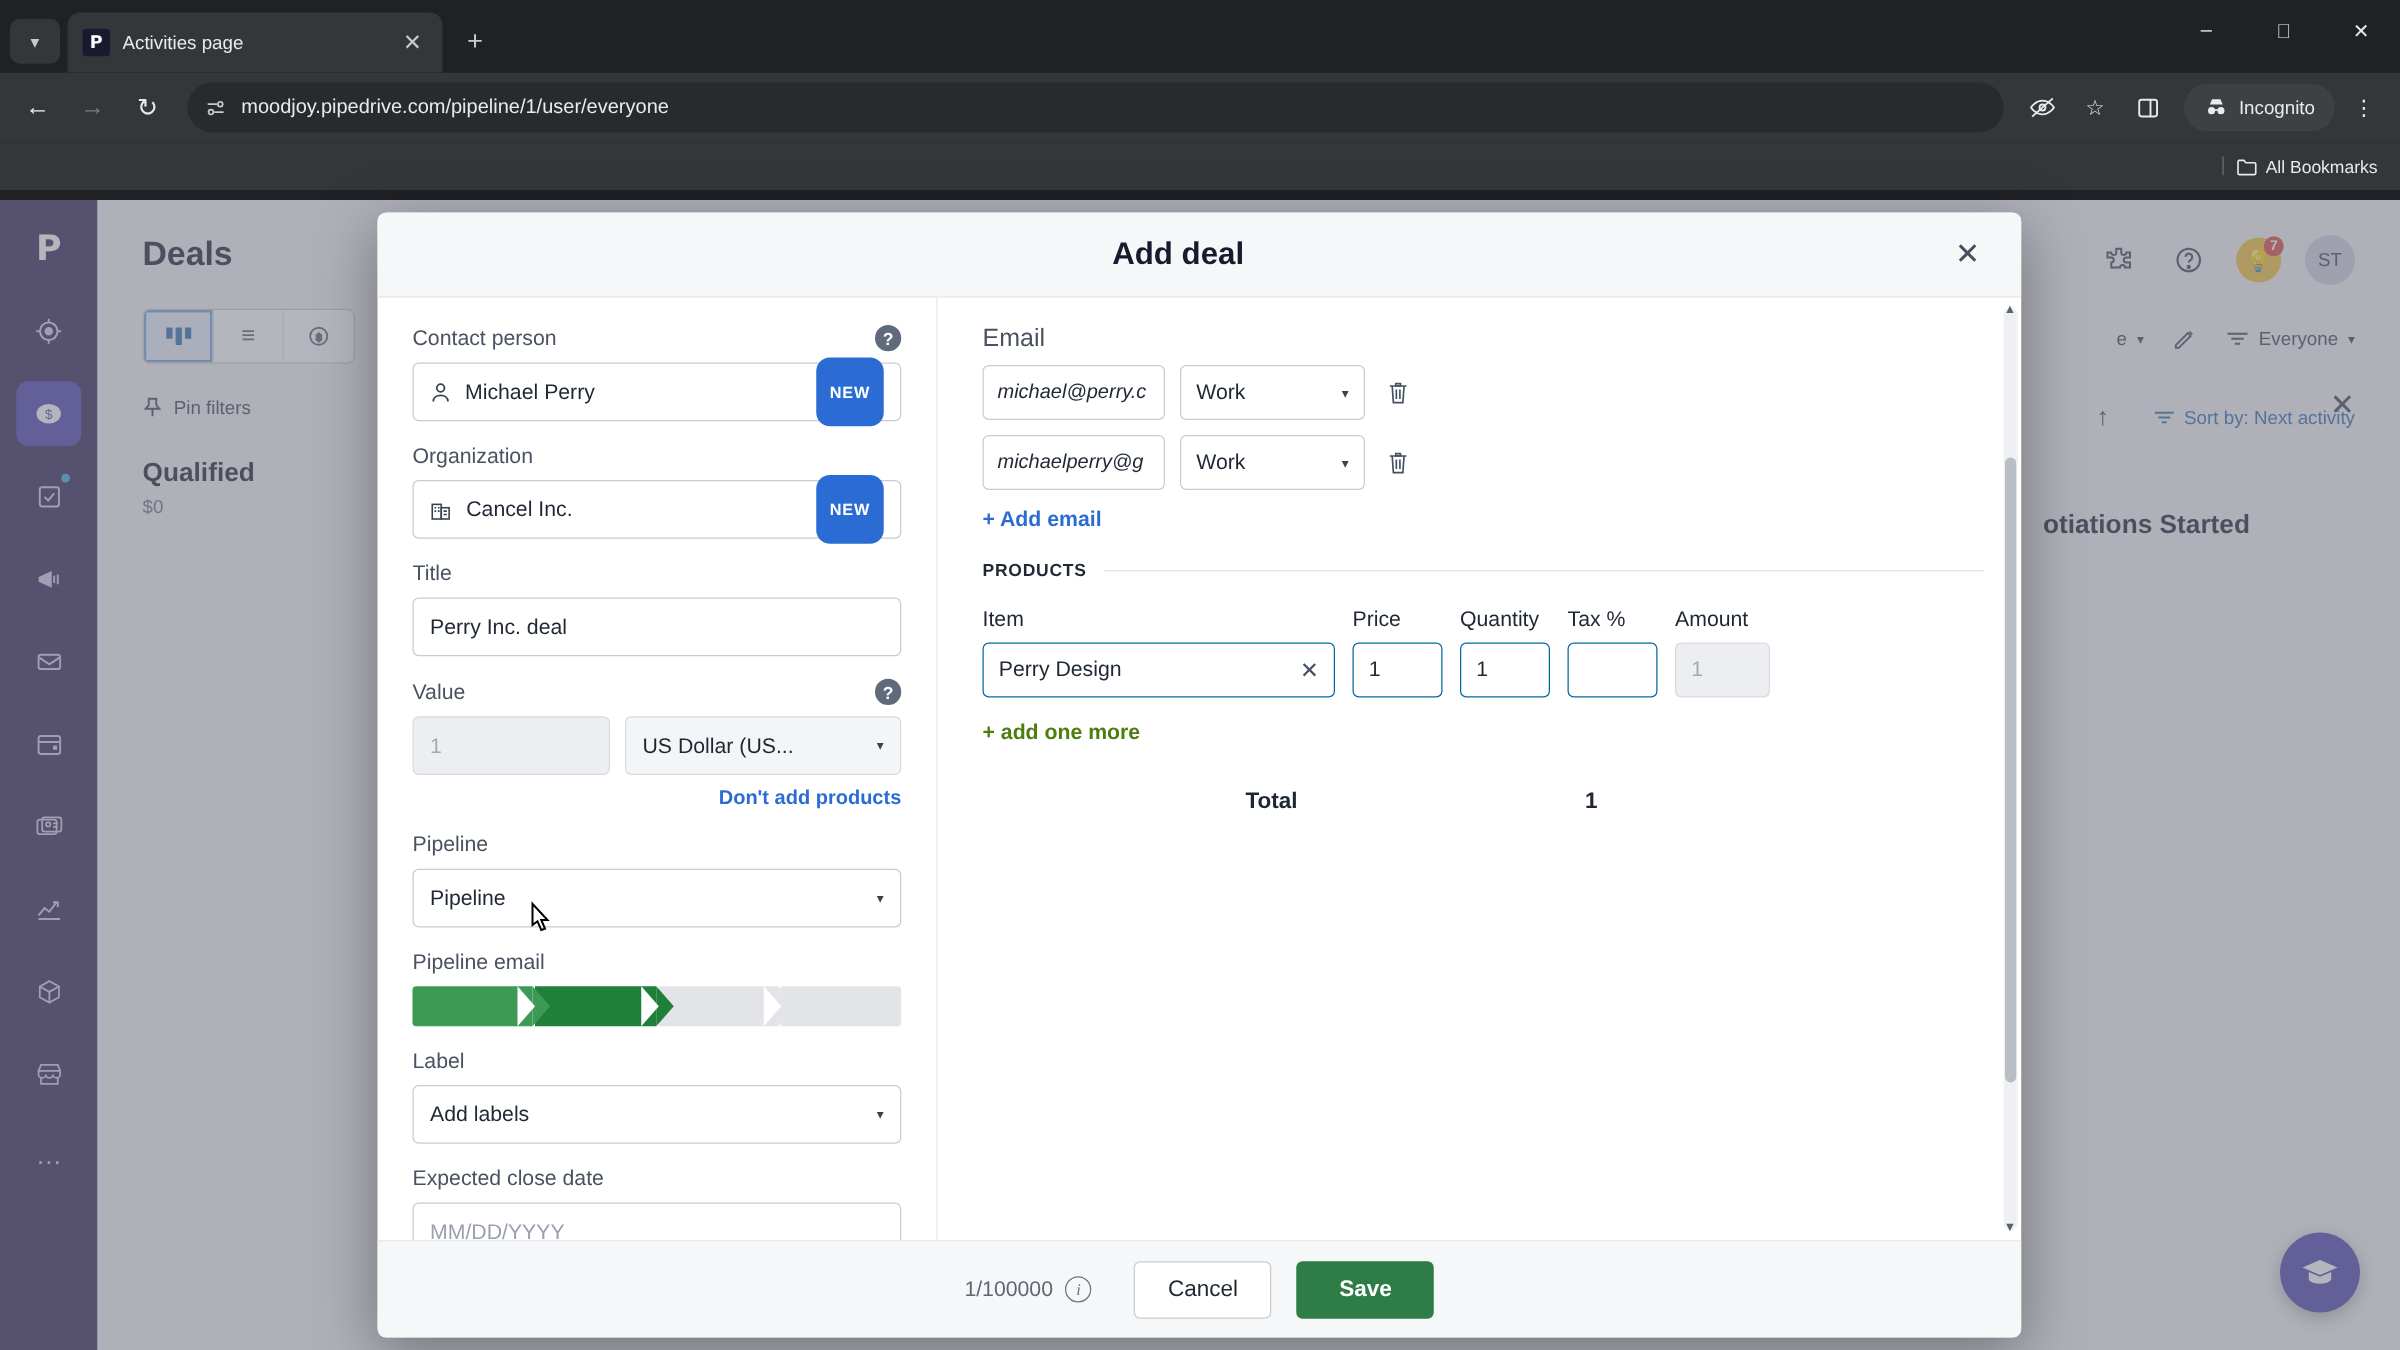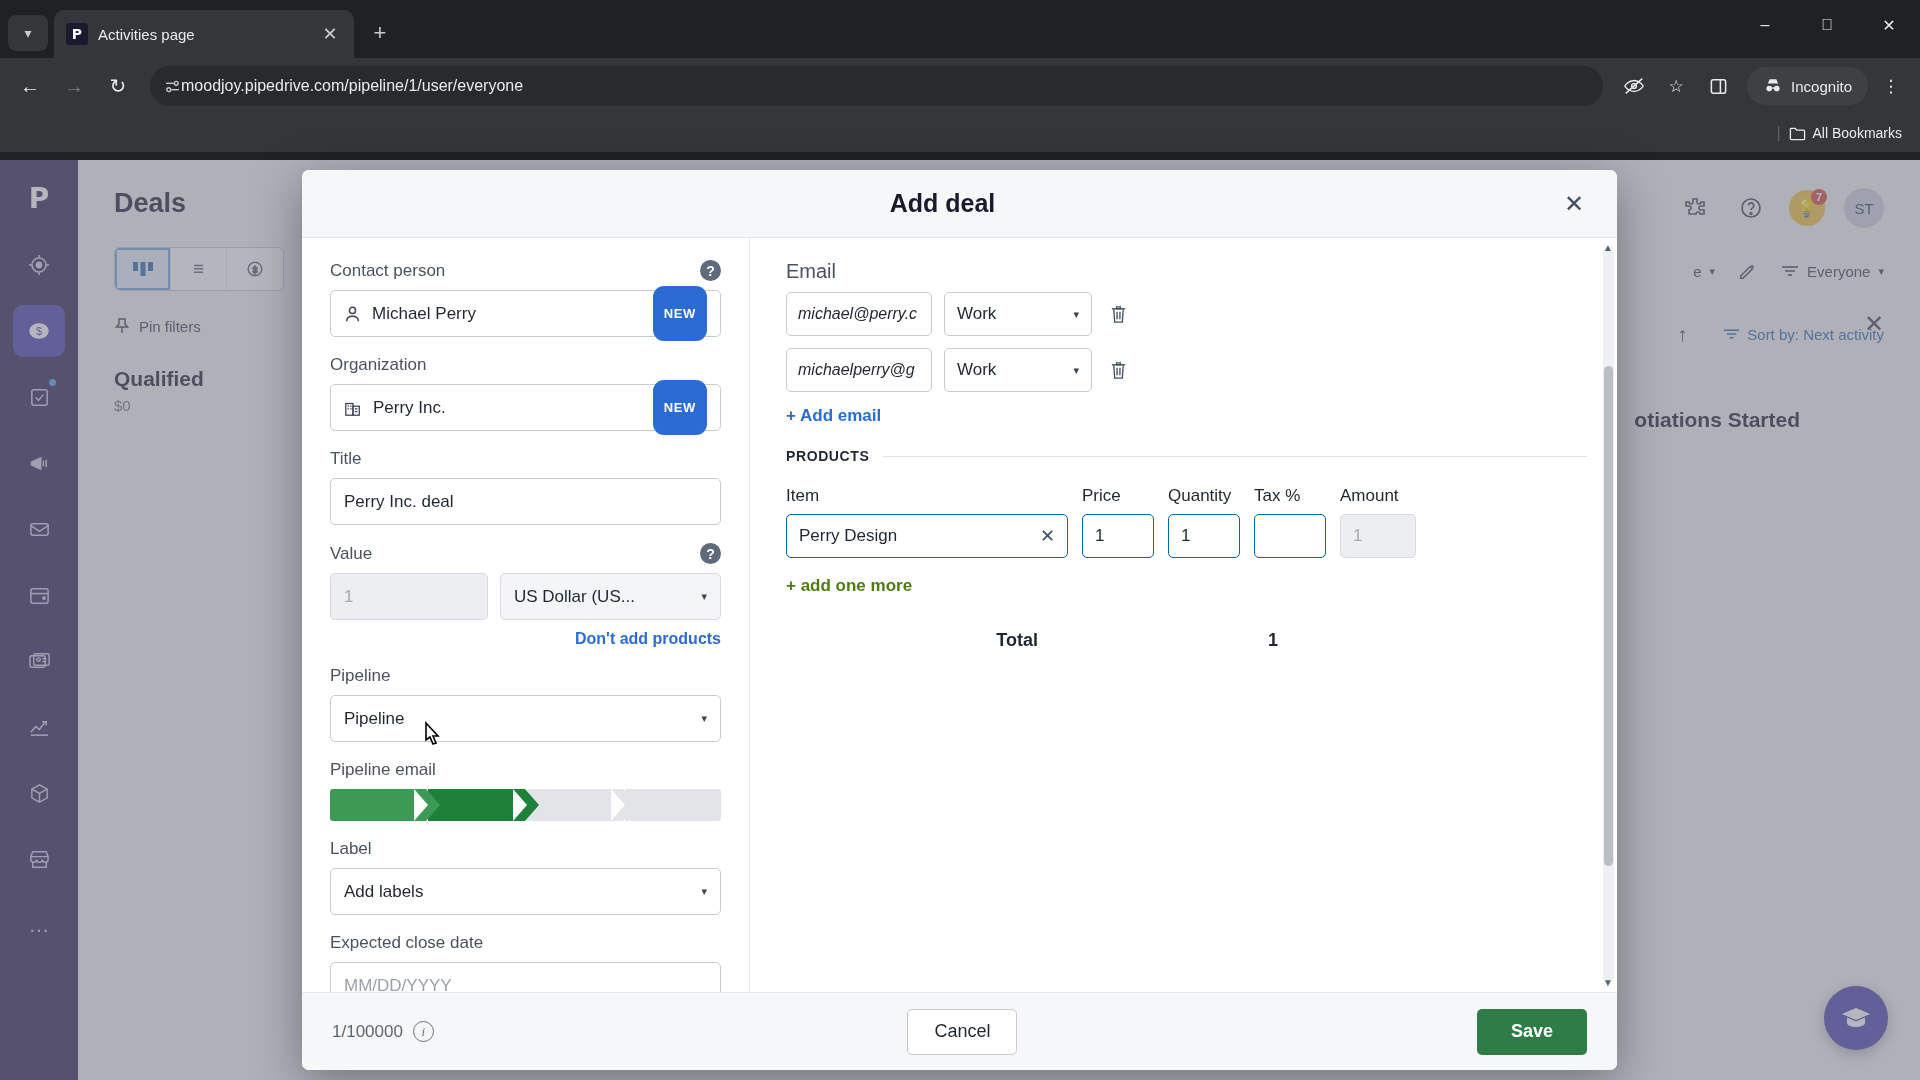--- a/index.html
+++ b/index.html
@@ -42,21 +42,21 @@
   .wincontrol { width: 62px; height: 50px; display: flex; align-items: center; justify-content: center; color: #e8eaed; font-size: 16px; }
 
   .toolbar {
     height: 56px; background: #35363a; display: flex; align-items: center;
     padding: 0 10px; gap: 4px;
   }
   .nav-btn { width: 40px; height: 40px; border-radius: 50%; display: flex; align-items: center; justify-content: center; color: #e8eaed; font-size: 20px; flex: 0 0 auto; }
   .nav-btn.disabled { color: #7a7c80; }
   .omnibox {
     flex: 1 1 auto; height: 40px; background: #292a2d; border-radius: 20px;
-    display: flex; align-items: center; padding: 0 14px; gap: 0; margin: 0 8px;
+    display: flex; align-items: center; padding: 0 14px; gap: 12px; margin: 0 8px;
   }
   .omnibox-icon { color: #c8cace; font-size: 15px; display: flex; align-items: center; }
   .omnibox-url { color: #e8eaed; font-size: 16px; flex: 1 1 auto; white-space: nowrap; overflow: hidden; }
   .tb-icon { width: 38px; height: 38px; display: flex; align-items: center; justify-content: center; color: #e8eaed; font-size: 17px; flex: 0 0 auto; }
   .incognito-pill {
     height: 38px; border-radius: 19px; background: #3f4043; display: flex; align-items: center;
     gap: 8px; padding: 0 16px; color: #e8eaed; font-size: 15px; margin-left: 6px; flex: 0 0 auto;
   }
 
   .bookmarkbar { height: 38px; background: #35363a; display: flex; align-items: center; justify-content: flex-end; padding-right: 18px; gap: 8px; }
@@ -208,21 +208,21 @@
   .totalrow { display: flex; align-items: center; margin-top: 34px; }
   .total-label { font-size: 18px; font-weight: bold; color: #1f2733; width: 252px; text-align: right; }
   .total-val { font-size: 18px; font-weight: bold; color: #1f2733; margin-left: 230px; }
 
   .vscroll { position: absolute; right: 3px; top: 8px; bottom: 8px; width: 11px; background: #eef0f3; border-radius: 6px; }
   .vthumb { position: absolute; left: 1px; top: 120px; width: 9px; height: 500px; background: #b9bdc6; border-radius: 5px; }
   .vsarrow { position: absolute; right: 2px; font-size: 10px; color: #5a6170; }
 
   .modal-foot {
     height: 78px; background: #f6f7f9; border-top: 1px solid #e6e8ec;
-    display: flex; align-items: center; justify-content: space-between; gap: 20px; padding: 0 30px; flex: 0 0 auto;
+    display: flex; align-items: center; justify-content: center; gap: 20px; padding: 0 30px; flex: 0 0 auto;
   }
   .counter { display: flex; align-items: center; gap: 10px; font-size: 17px; color: #5d6773; margin-right: 14px; }
   .infoicon { width: 21px; height: 21px; border-radius: 50%; border: 1.6px solid #6b7280; color: #6b7280; font-size: 13px; display: flex; align-items: center; justify-content: center; font-style: italic; font-family: "Liberation Serif", serif; }
   .btn { height: 46px; border-radius: 5px; display: flex; align-items: center; justify-content: center; font-size: 18px; padding: 0 26px; }
   .btn-cancel { background: #fff; border: 1px solid #c9cbd3; color: #1f2733; }
   .btn-save { background: #2e7d46; color: #fff; font-weight: bold; padding: 0 34px; }
 
   svg { display: block; }
 </style>
 </head>
@@ -529,21 +529,21 @@
                 <rect x="2" y="5" width="8" height="13"></rect>
                   <rect x="10" y="8" width="7" height="10"></rect>
                 <line x1="4" y1="8" x2="5.5" y2="8"></line>
                   <line x1="7" y1="8" x2="8.5" y2="8"></line>
                 <line x1="4" y1="11" x2="5.5" y2="11"></line>
                   <line x1="7" y1="11" x2="8.5" y2="11"></line>
                 <line x1="12" y1="11" x2="15" y2="11"></line>
                   <line x1="12" y1="14" x2="15" y2="14"></line>
               </svg>
             </span>
-            <span class="val">Perry Inc.</span>
+            <span class="val">Cancel Inc.</span>
             <span class="newbadge">NEW</span>
           </div>
         </div>
 
         <div class="field">
           <div class="flabel">
               <span>Title</span>
             </div>
           <div class="inputbox">
             <span class="val">Perry Inc. deal</span>

